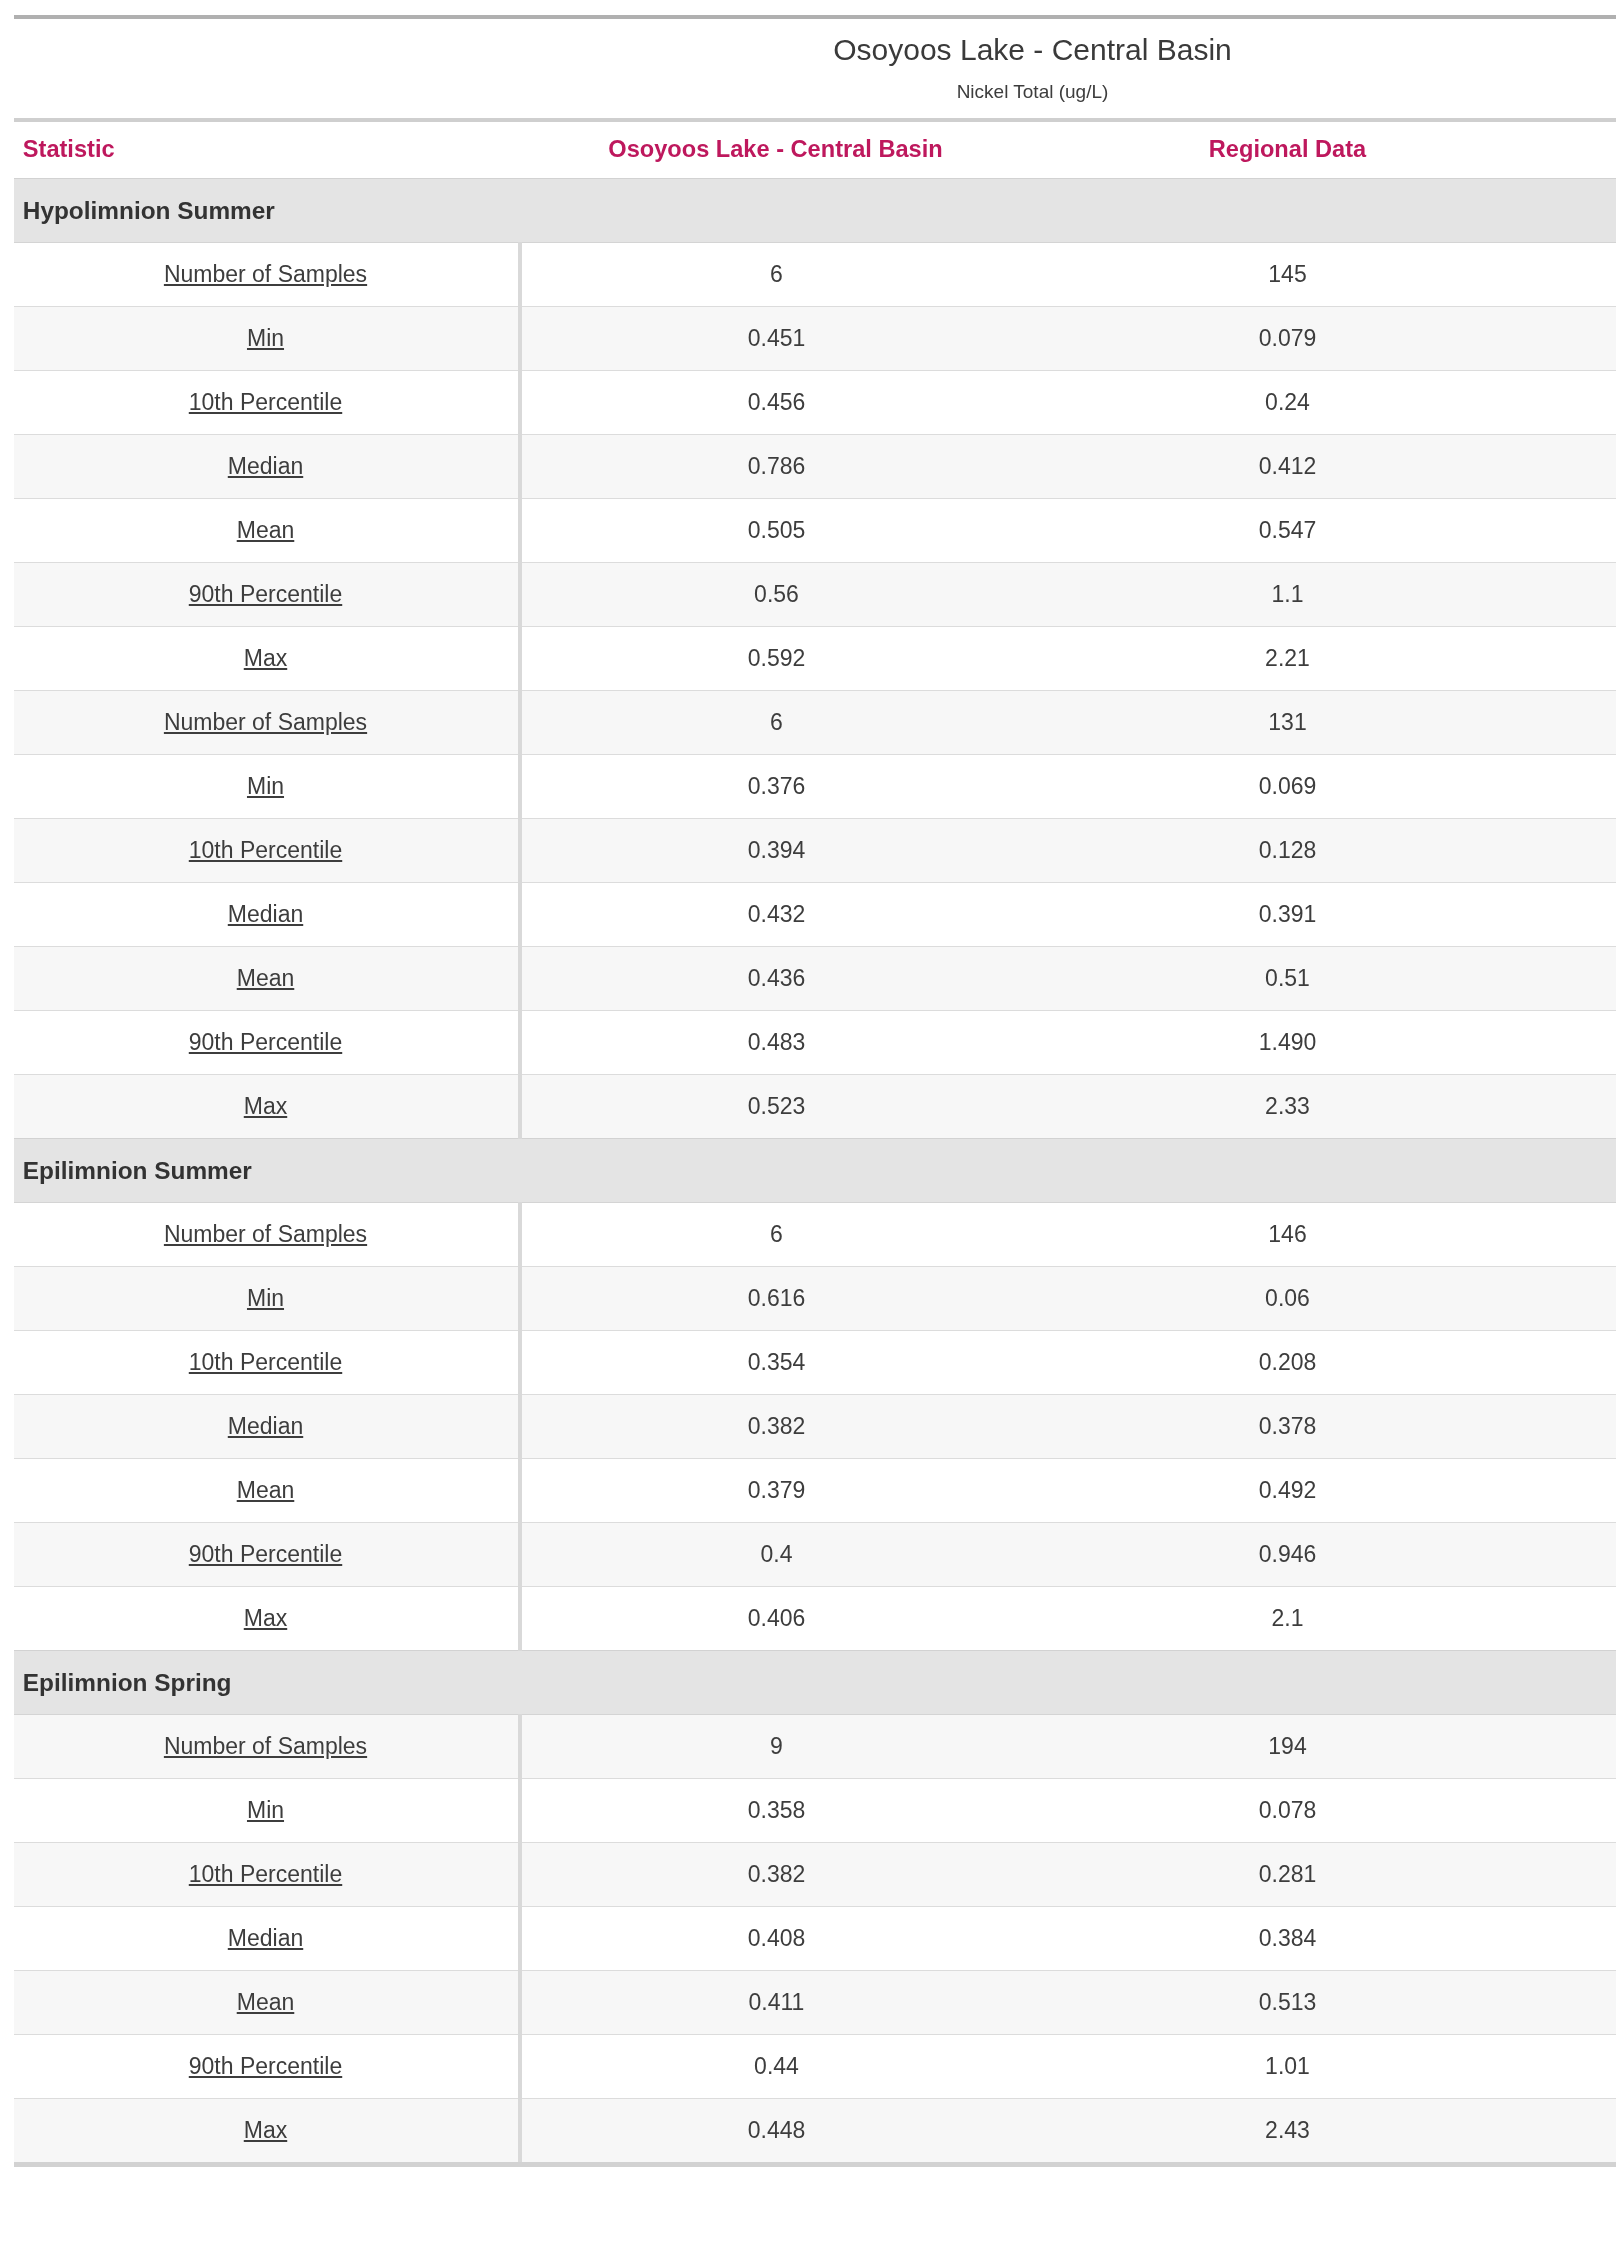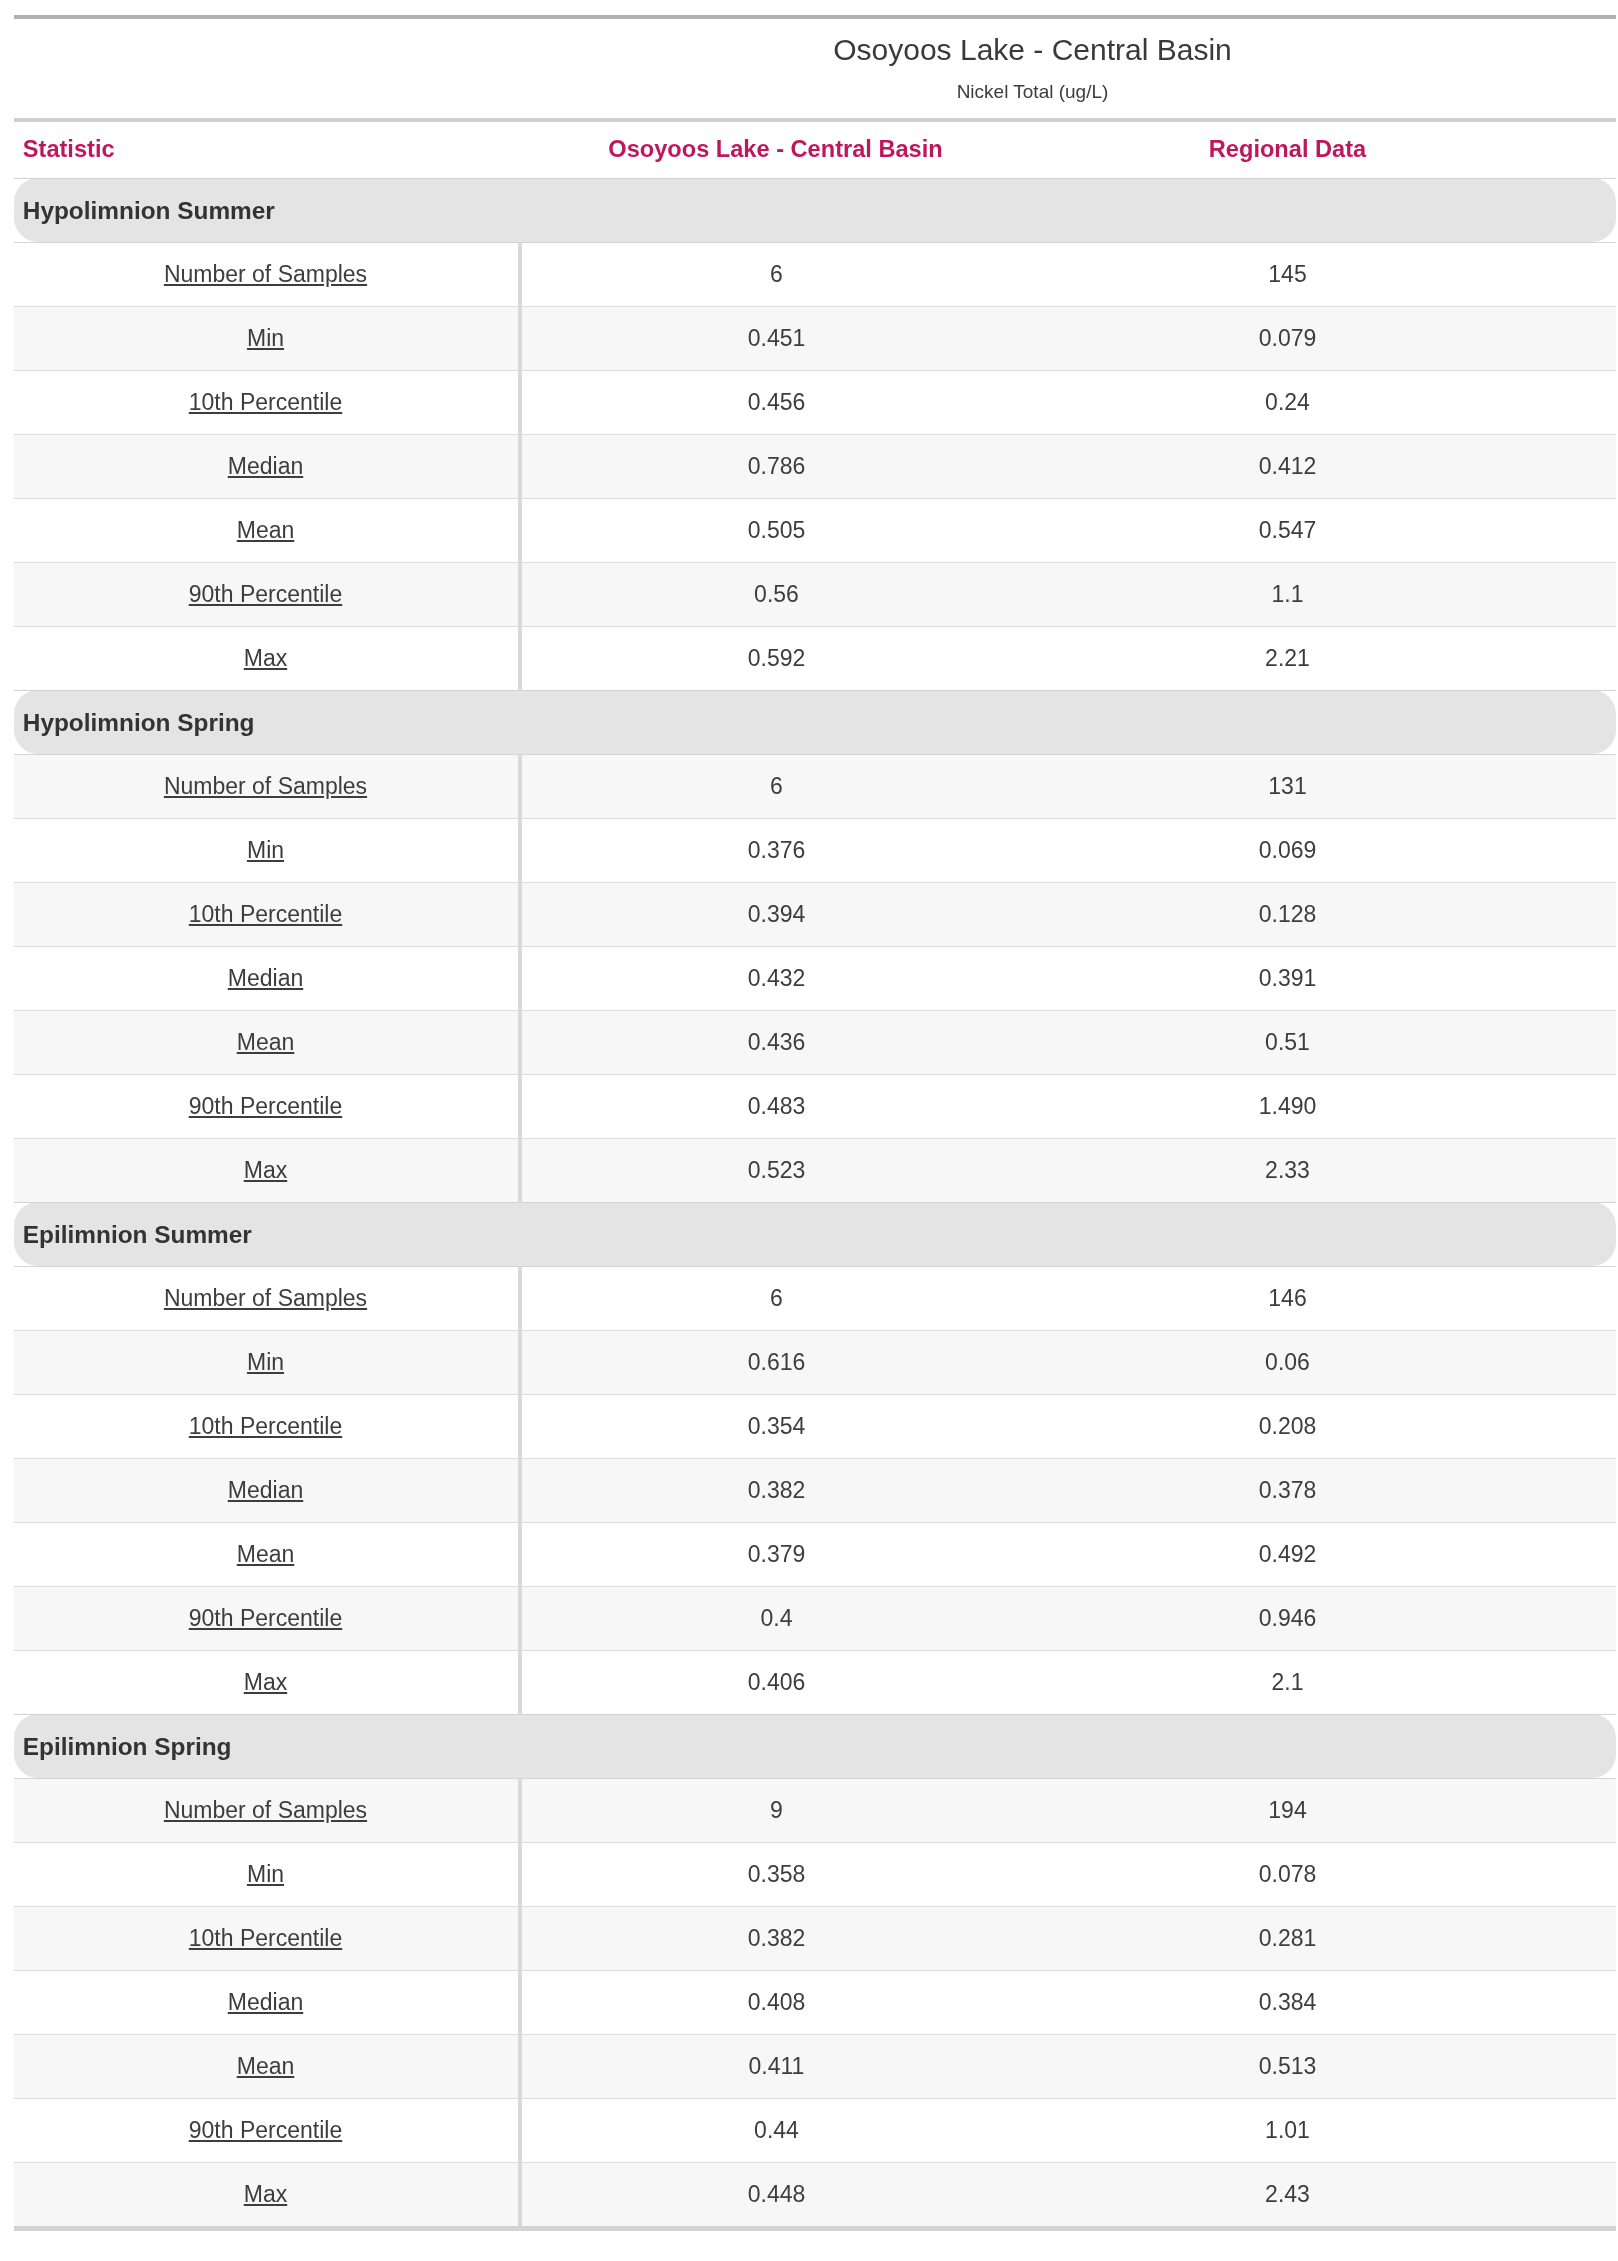--- a/index.html
+++ b/index.html
@@ -70,21 +70,20 @@
     background: #e4e4e4;
     text-align: left;
     font-size: 24.4px;
     line-height: 31px;
     font-weight: bold;
     color: #333333;
     padding: 16px 0 16px 9.3px;
     border-top: 1.7px solid #d2d2d2;
     border-bottom: 1.7px solid #d4d4d4;
     white-space: nowrap;
-    border-radius: 24px;
   }
   tbody tr.data td {
     font-size: 23px;
     line-height: 31px;
     padding: 16px 0;
     text-align: center;
     border-top: 1.7px solid #dcdcdc;
     white-space: nowrap;
   }
   tbody tr.data td.stat {
@@ -166,23 +165,20 @@
           <td>0.56</td>
           <td>1.1</td>
           <td></td>
         </tr>
         <tr class="data">
           <td class="stat">Max</td>
           <td>0.592</td>
           <td>2.21</td>
           <td></td>
         </tr>
-        <tr class="section">
-          <th colspan="4">Hypolimnion Spring</th>
-        </tr>
         <tr class="data alt">
           <td class="stat">Number of Samples</td>
           <td>6</td>
           <td>131</td>
           <td></td>
         </tr>
         <tr class="data">
           <td class="stat">Min</td>
           <td>0.376</td>
           <td>0.069</td>

